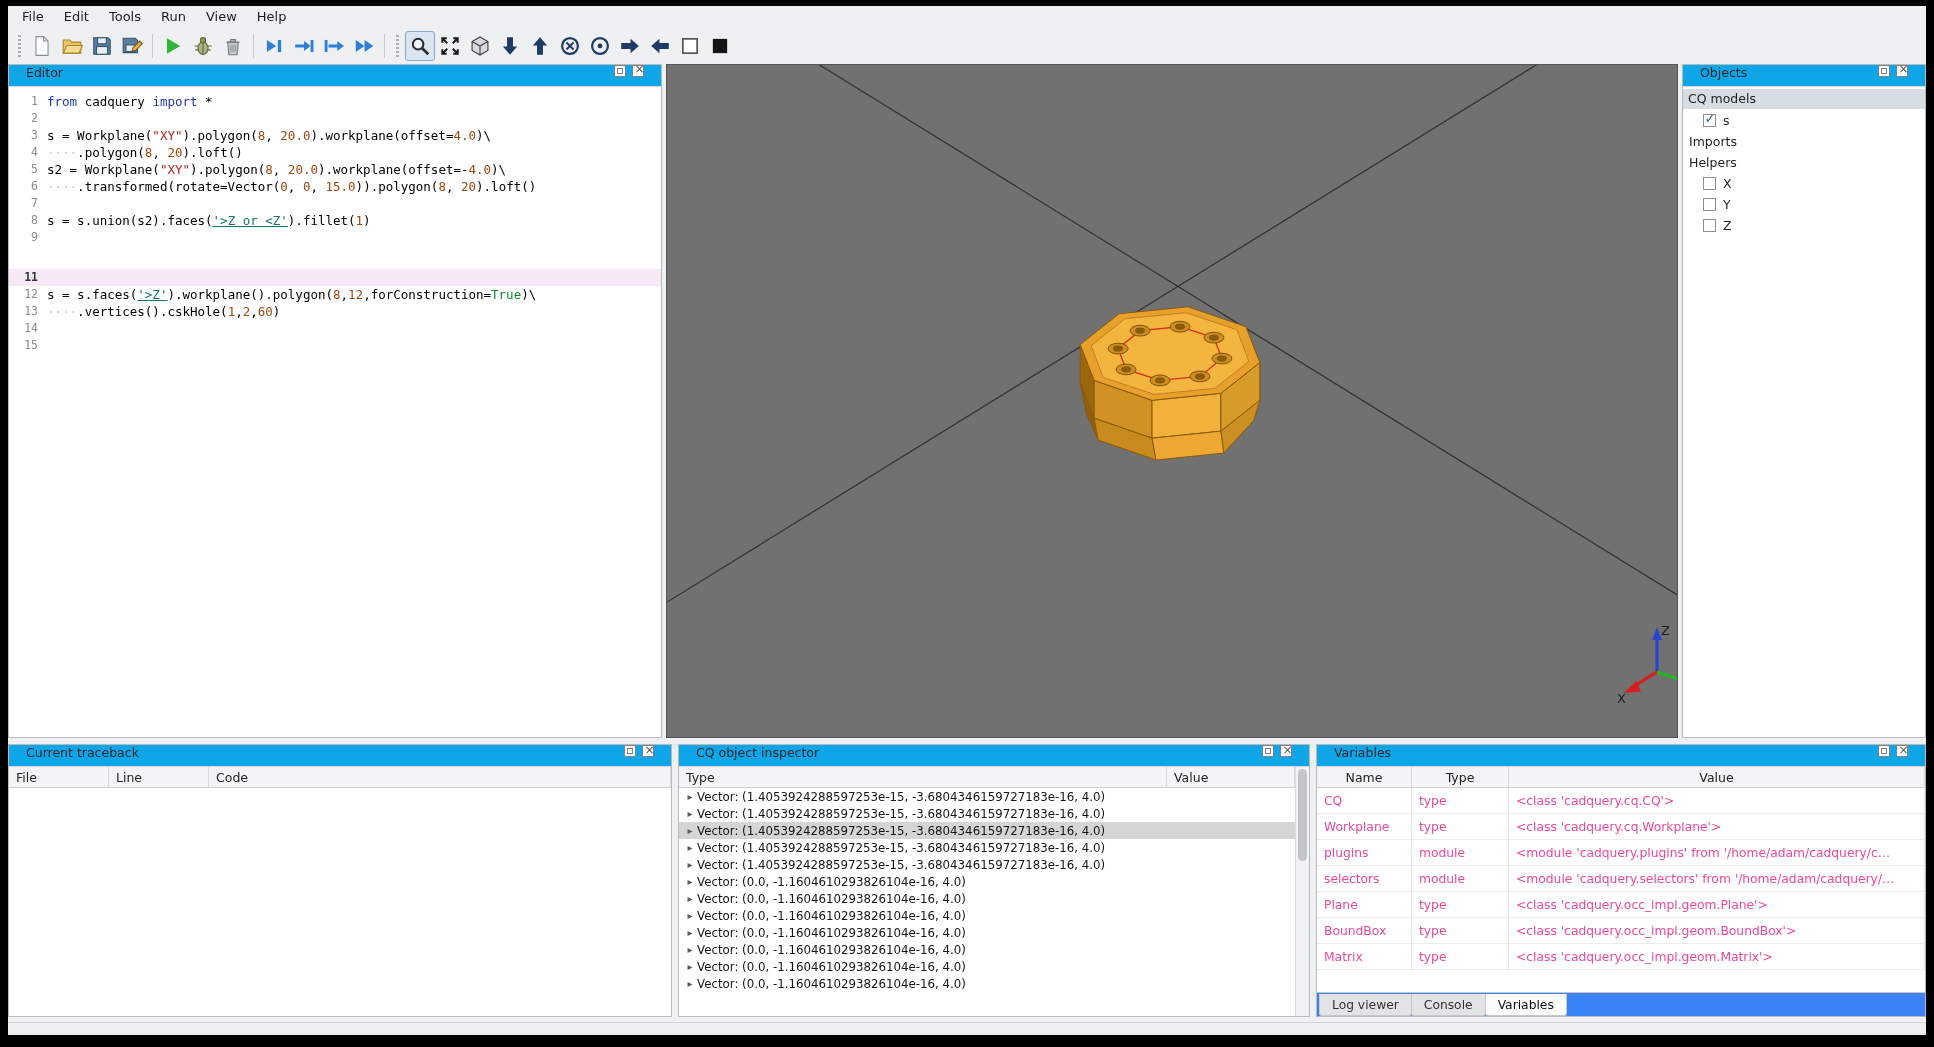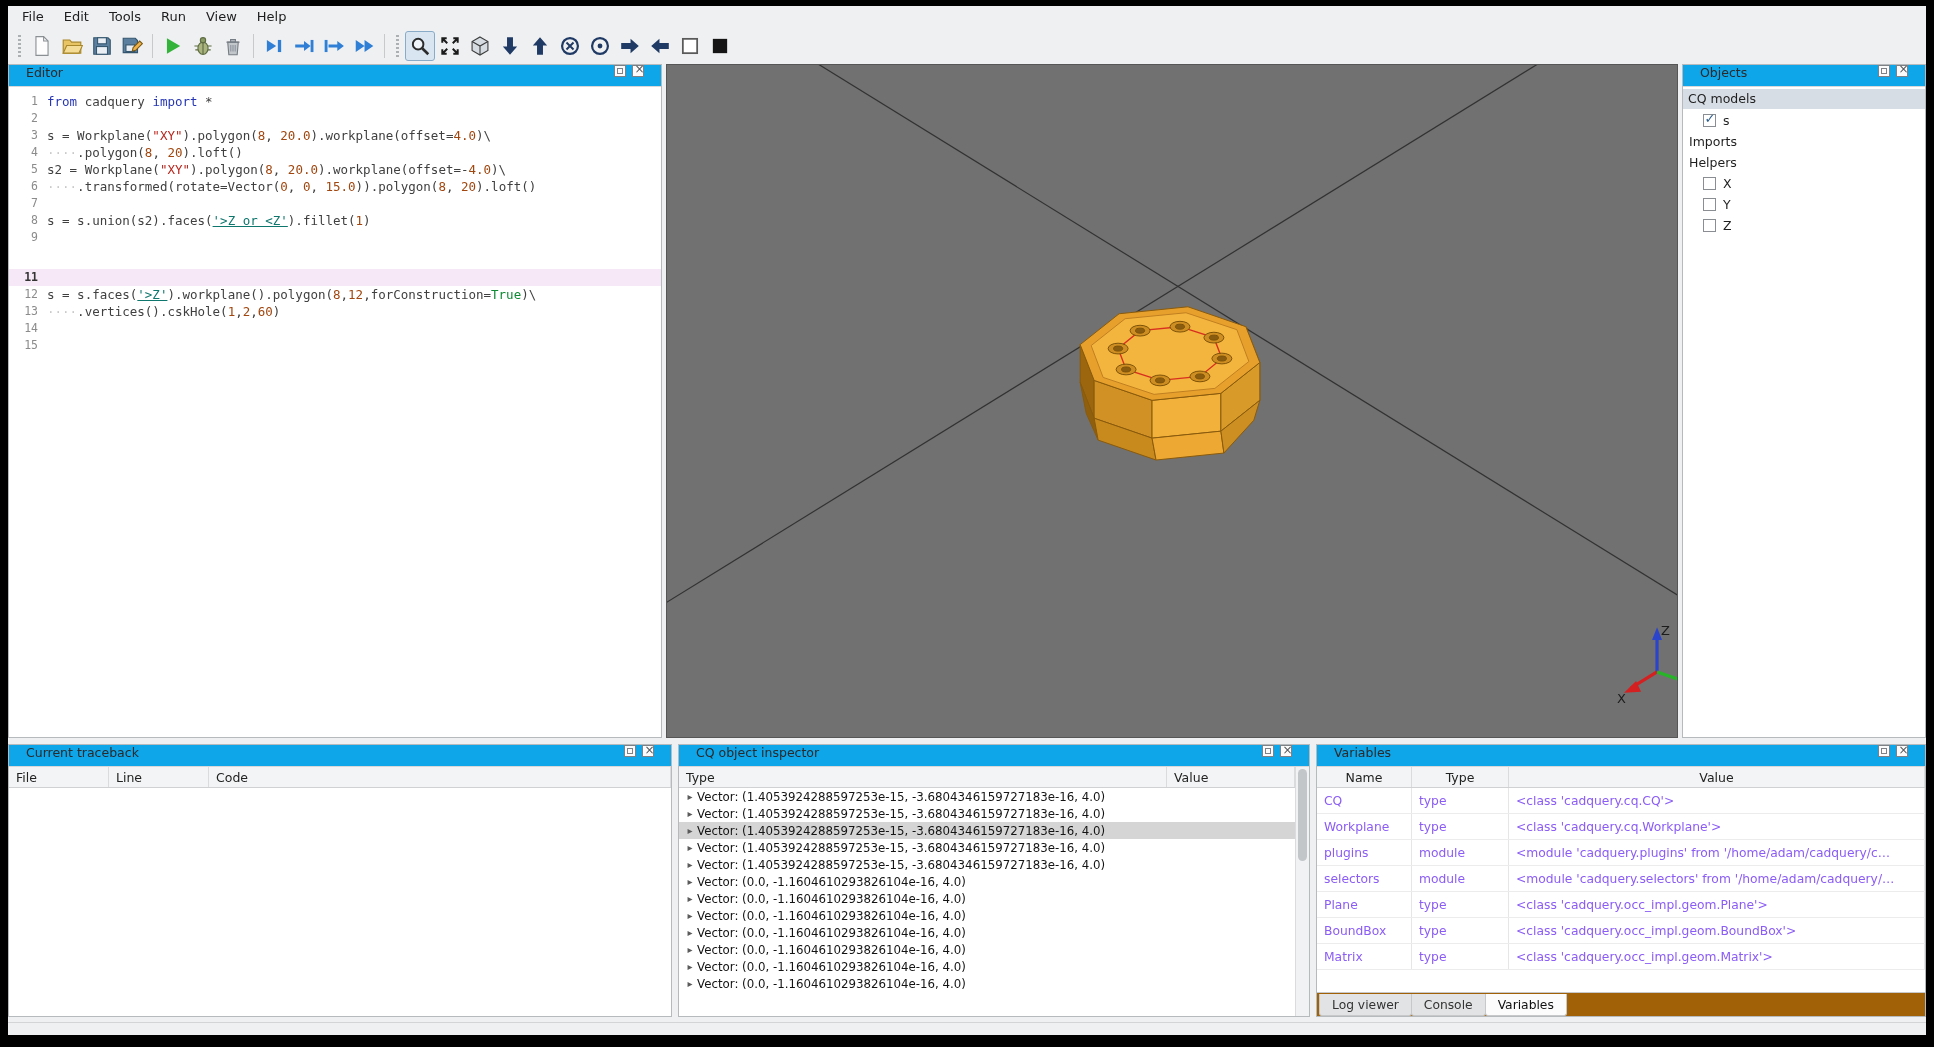--- a/index.html
+++ b/index.html
@@ -28,21 +28,21 @@
   .pbtn.float::after { content: ""; position: absolute; left: 2px; top: 2px; right: 2px; bottom: 2px; border: 1px solid #7e8286; }
   .pbtn.close::after { content: "×"; position: absolute; left: 1.5px; top: -3.5px; font-size: 12px; color: #55585b; }
 
   
   .editor-panel { width: 654px; flex: none; }
   .editor-body { flex: 1; background: #fff; padding-top: 6px; font-family: "DejaVu Sans Mono","Liberation Mono",monospace; font-size: 12.5px; line-height: 17px; overflow: hidden; }
   .cl { display: flex; height: 17px; white-space: pre; }
   .cl .ln { width: 38px; flex: none; text-align: right; padding-right: 9px; color: #8b8b8b; font-size: 11.5px; }
   .cl.current { background: #f7e8f7; margin-top: 23px; }
   .cl.current .ln { color: #333; font-weight: bold; }
-  .tk-t { color: #404040; }
+  .tk-t { color: #000000; }
   .tk-kw { color: #2636b4; }
   .tk-str { color: #b8251c; }
   .tk-num { color: #a0460e; }
   .tk-sstr { color: #0f766e; text-decoration: underline; }
   .tk-bool { color: #0f8a34; }
   .tk-ws { color: #c9c9c9; }
 
   
   .viewport { flex: 1; background: #717171; position: relative; border: 1px solid #565656; overflow: hidden; }
   .viewport svg.scene { position: absolute; left: 0; top: 0; width: 100%; height: 100%; }
@@ -69,27 +69,27 @@
   .insp-main { flex: 1; display: flex; flex-direction: column; overflow: hidden; }
   .insp-body { flex: 1; background: #fff; }
   .irow { display: flex; align-items: center; height: 17px; font-size: 11.8px; color: #141414; padding-left: 4px; white-space: nowrap; overflow: hidden; }
   .irow.selected { background: #d5d5d5; }
   .irow .tri { width: 14px; flex: none; color: #5a5a5a; font-size: 10px; text-align: center; }
   .vscroll { width: 14px; flex: none; background: #f1f2f3; border-left: 1px solid #d9dbdd; position: relative; }
   .vscroll .thumb { position: absolute; left: 2px; right: 2px; top: 2px; height: 92px; background: #c3c6c9; border-radius: 5px; }
 
   .vars-panel { flex: 1; }
   .vars-body { flex: 1; background: #fff; overflow: hidden; }
-  .vrow { display: flex; height: 26px; border-bottom: 1px solid #ececec; font-size: 12.3px; color: #8b5cf6; }
+  .vrow { display: flex; height: 26px; border-bottom: 1px solid #ececec; font-size: 12.3px; color: #ec4899; }
   .vcell { display: flex; align-items: center; padding: 0 7px; border-right: 1px solid #e6e6e6; overflow: hidden; white-space: nowrap; }
   .vcell.c0 { width: 95px; flex: none; }
   .vcell.c1 { width: 97px; flex: none; }
   .vcell.c2 { flex: 1; text-align: center; }
 
-  .tabbar { height: 24px; flex: none; display: flex; align-items: stretch; background: #a16207; border-top: 1px solid #c6c8ca; padding: 1px 0 0 2px; }
+  .tabbar { height: 24px; flex: none; display: flex; align-items: stretch; background: #3b82f6; border-top: 1px solid #c6c8ca; padding: 1px 0 0 2px; }
   .tab { display: flex; align-items: center; padding: 0 12px; font-size: 12.3px; color: #333; background: #e2e3e5; border: 1px solid #c6c8ca; border-top: none; margin-right: -1px; border-radius: 0 0 3px 3px; }
   .tab.active { background: #fcfcfc; color: #111; }
 
   .statusbar { height: 13px; flex: none; background: #eff0f1; border-top: 1px solid #d2d4d6; margin-top: 5px; }
 </style>
 </head>
 <body>
 
 <div class="app">
 

